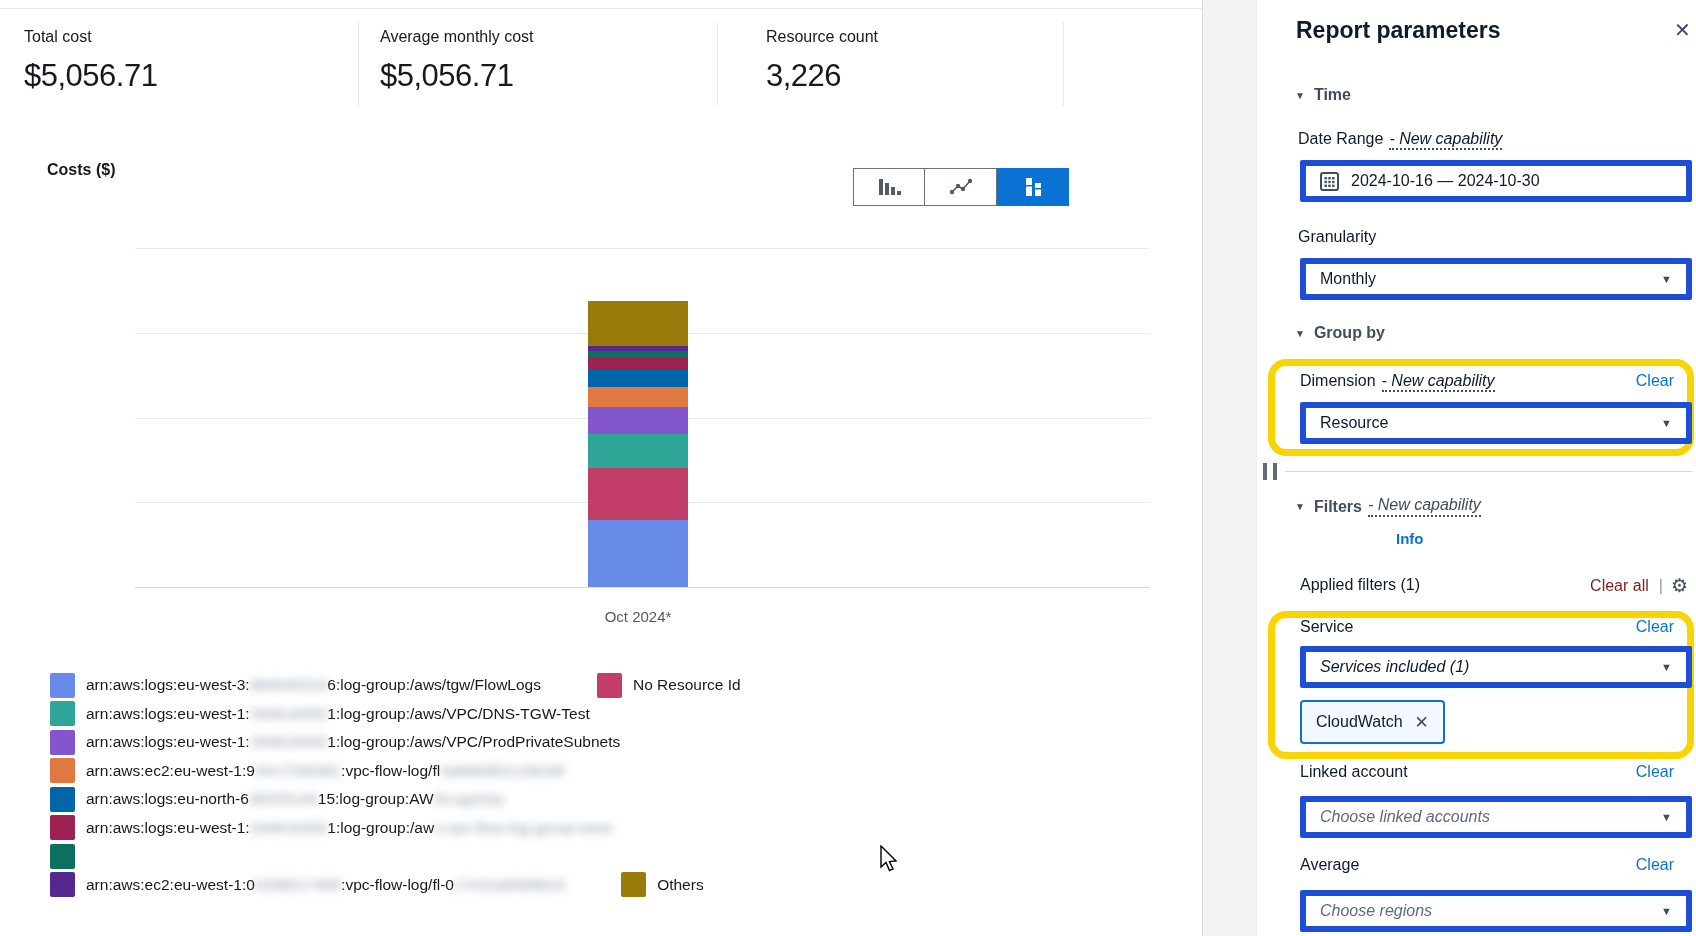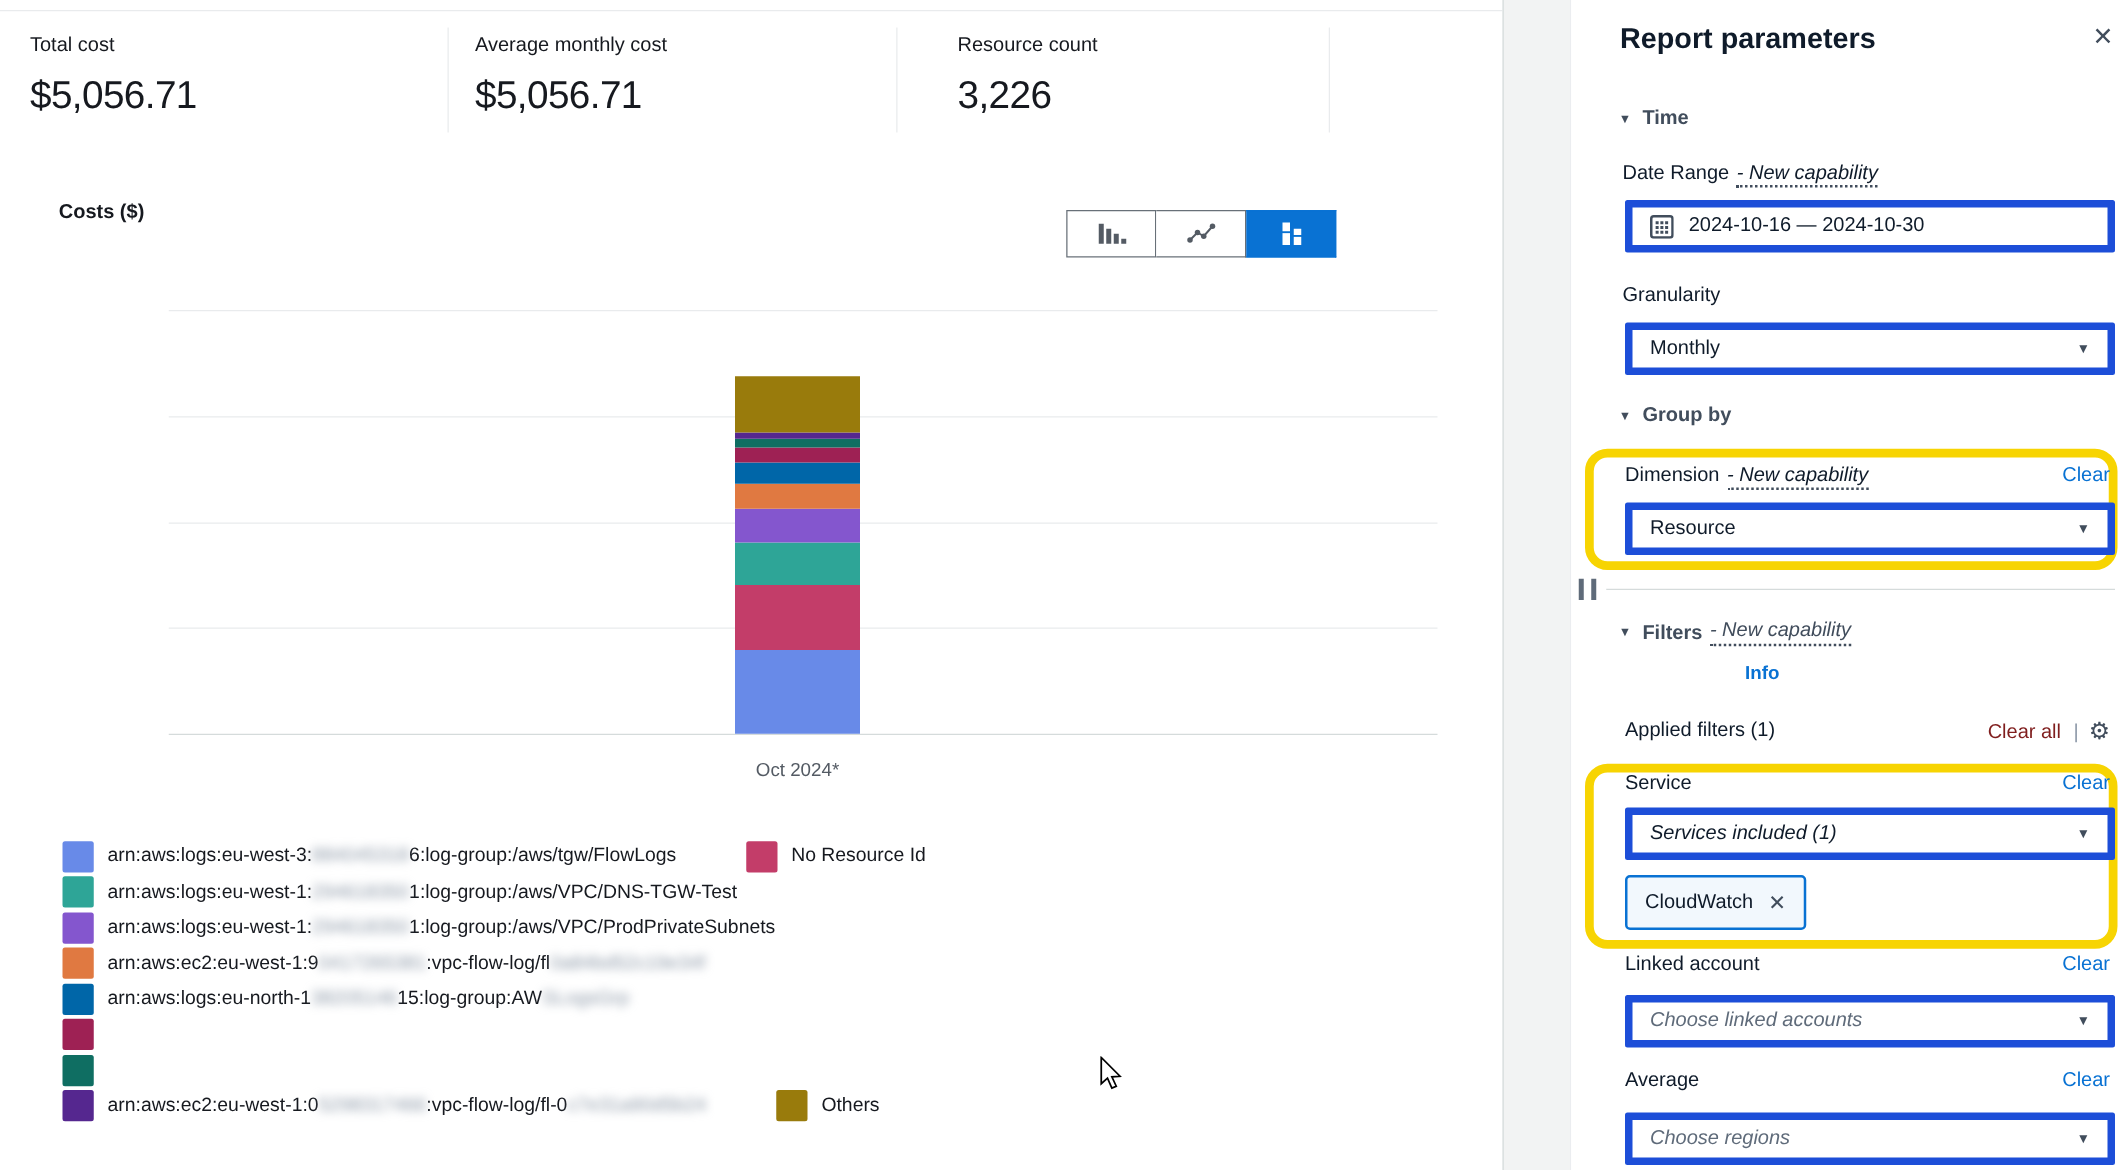--- a/index.html
+++ b/index.html
@@ -45,21 +45,21 @@
     border-left:1px solid #d5dbdb; border-right:1px solid #ebedf0; }
 
   
   #panel { left:1257px; top:0; width:439px; height:936px; background:#fff; }
   #panel-title { left:1296px; top:17px; font-size:23px; font-weight:700; color:#0f1b2a; }
   #panel-close { left:1674px; top:20px; font-size:20px; color:#414d5c; cursor:pointer; line-height:1; }
   .sec-head { display:flex; align-items:center; font-size:16px; font-weight:700; color:#414d5c; }
   .tri { font-size:10px; margin-right:9px; color:#414d5c; }
   .flabel { font-size:16px; color:#0f1b2a; }
   .newcap { font-style:italic; border-bottom:2px dotted #414d5c; padding-bottom:1px; margin-left:6px; }
-  .clear-link { position:absolute; right:4px; top:0; color:#0972d3; font-size:16px; font-weight:500; cursor:pointer; }
+  .clear-link { position:absolute; right:18px; top:0; color:#0972d3; font-size:16px; font-weight:500; cursor:pointer; }
   .sel-box { position:absolute; left:1300px; width:392px; height:42px; border:6px solid #1d4ed8;
     border-radius:2px; background:#fff; display:flex; align-items:center; padding:0 14px;
     font-size:16px; cursor:pointer; }
   .sel-box .caret { position:absolute; right:14px; font-size:11px; color:#414d5c; }
   .ph { font-style:italic; color:#5f6b7a; }
   .ital { font-style:italic; color:#0f1b2a; }
   .lblrow { position:absolute; left:1300px; width:392px; height:20px; }
 
   .hl { position:absolute; border:7px solid #f7d402; border-radius:18px; pointer-events:none; }
 
@@ -178,26 +178,27 @@
       </div>
       <div class="lrow">
         <span class="litem">
           <span class="swatch" style="background: rgb(224, 121, 65);"></span>
           <span class="ltext"><span>arn:aws:ec2:eu-west-1:9</span><span class="masked">0417265381</span><span>:vpc-flow-log/fl</span><span class="masked">0a84bd52c19e34f</span></span>
         </span>
       </div>
       <div class="lrow">
         <span class="litem">
           <span class="swatch" style="background: rgb(0, 102, 168);"></span>
-          <span class="ltext"><span>arn:aws:logs:eu-north-1</span><span class="masked">38205146</span><span>15:log-group:AW</span><span class="masked">SLogsGrp</span></span>
+          <span class="ltext"><span>arn:aws:logs:eu-north-6</span><span class="masked">38205146</span><span>15:log-group:AW</span><span class="masked">SLogsGrp</span></span>
         </span>
       </div>
       <div class="lrow">
         <span class="litem">
           <span class="swatch" style="background: rgb(158, 33, 84);"></span>
+          <span class="ltext"><span>arn:aws:logs:eu-west-1:</span><span class="masked">294618350</span><span>1:log-group:/aw</span><span class="masked">s-vpc-flow-log-group-west</span></span>
         </span>
       </div>
       <div class="lrow">
         <span class="litem">
           <span class="swatch" style="background: rgb(15, 110, 98);"></span>
         </span>
       </div>
       <div class="lrow">
         <span class="litem">
           <span class="swatch" style="background: rgb(85, 39, 143);"></span>

